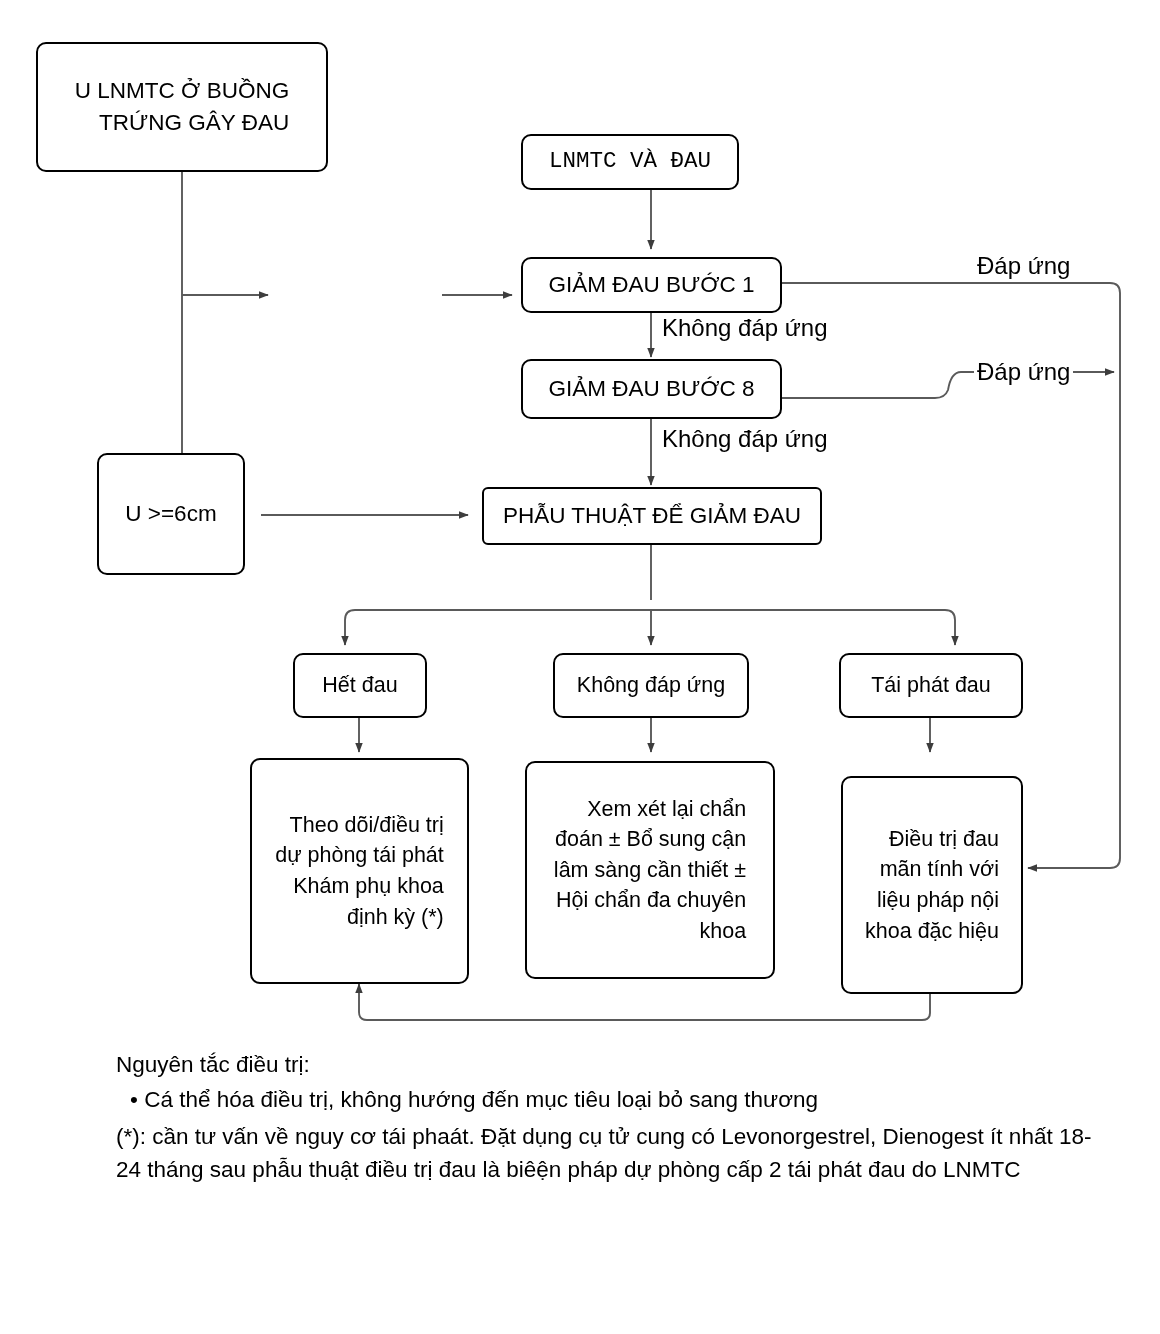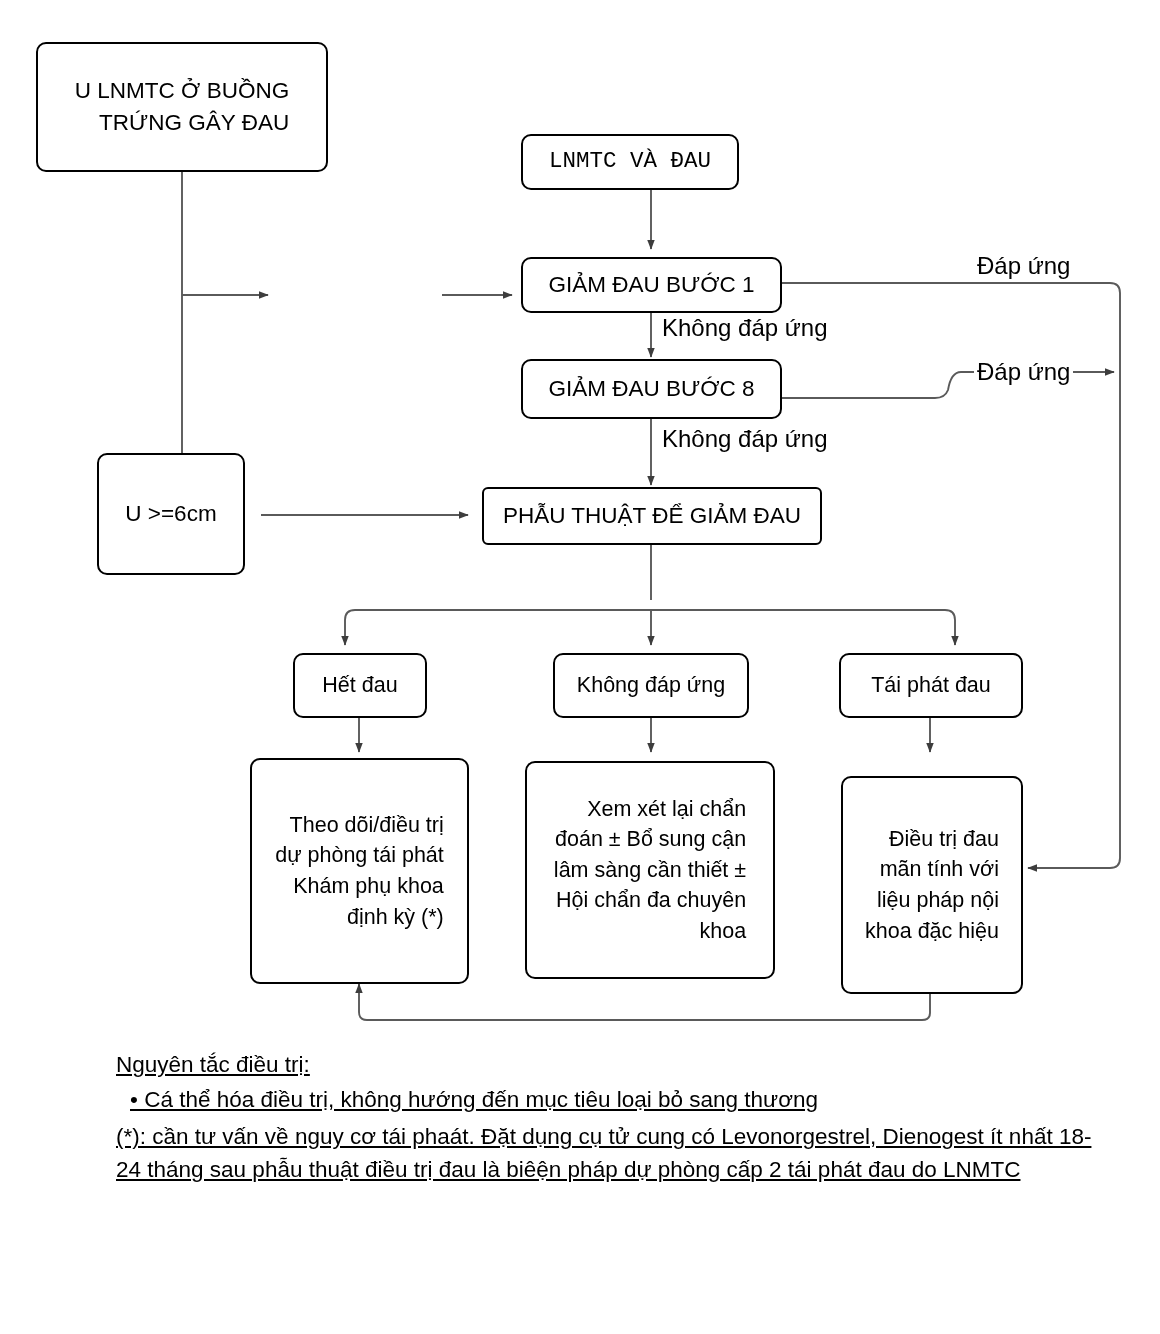--- a/index.html
+++ b/index.html
@@ -56,21 +56,21 @@
   }
   #notes {
     position: absolute;
     left: 116px;
     top: 1048px;
     width: 990px;
     font-size: 22.5px;
     line-height: 1.47;
     z-index: 2;
   }
-  #notes .note-line { margin: 0 0 2px 0; text-decoration: underline; }
+  #notes .note-line { margin: 0 0 2px 0; }
   #notes .bullet { padding-left: 14px; }
   #notes .para { margin-top: 4px; }
 </style>
 </head>
 <body>
 
 <div id="canvas">
 
   <svg id="wires" viewBox="0 0 1160 1334" xmlns="http://www.w3.org/2000/svg">
     <defs>

